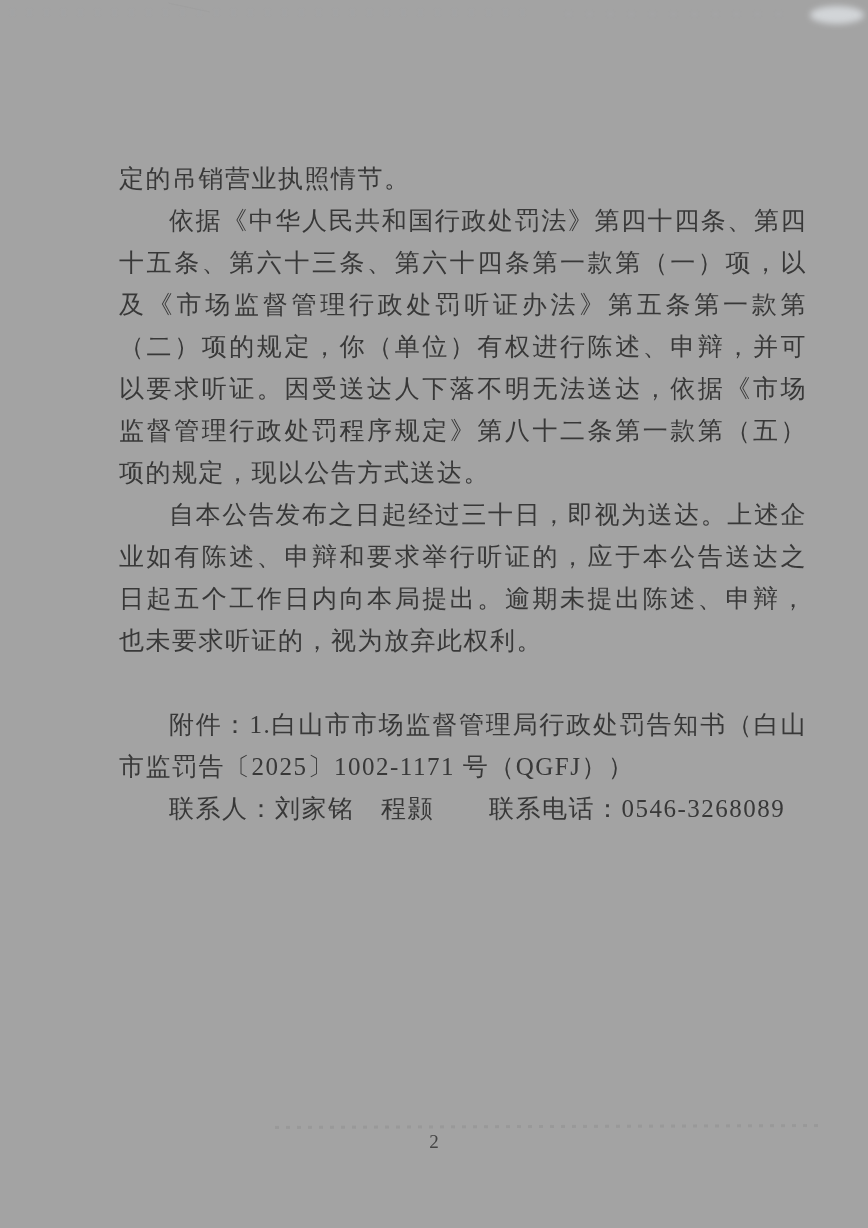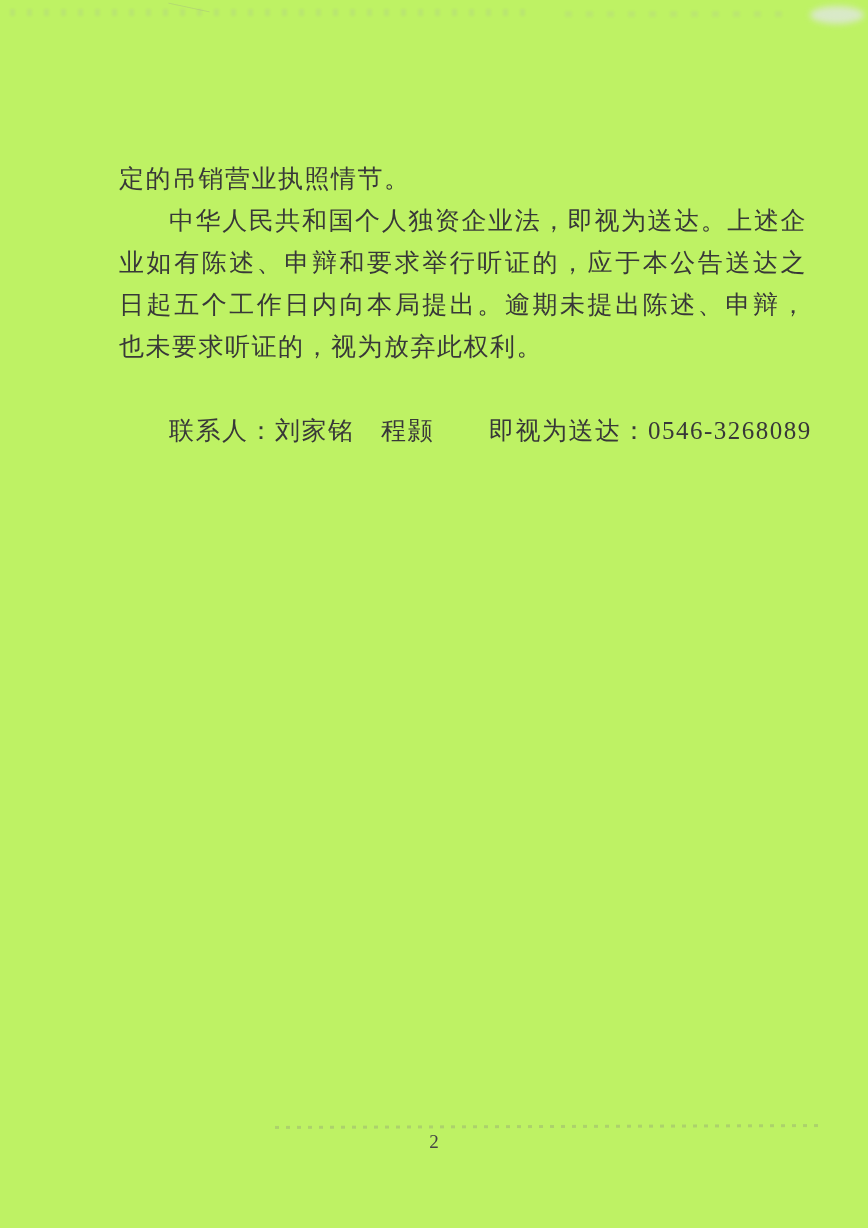--- a/index.html
+++ b/index.html
@@ -4,21 +4,21 @@
 <style>
   html, body {
     margin: 0;
     padding: 0;
     background: #ffffff;
   }
   .page {
     position: relative;
     width: 868px;
     height: 1228px;
-    background: #bef264;
+    background: #a3a3a3;
     overflow: hidden;
     font-family: "Liberation Serif", "DejaVu Serif", serif;
     color: #383838;
   }
   .content {
     position: absolute;
     left: 119px;
     top: 158px;
     width: 688px;
     font-size: 25px;
@@ -119,26 +119,28 @@
   <div class="artifact artifact-speckle-top"></div>
   <div class="artifact artifact-speckle-top2"></div>
   <div class="artifact artifact-diag-tl"></div>
   <div class="artifact artifact-scratch-bottom"></div>
 
   <div class="content">
 
     <p>定的吊销营业执照情节。</p>
 
 
+    <p class="indent">依据《中华人民共和国行政处罚法》第四十四条、第四十五条、第六十三条、第六十四条第一款第（一）项，以及《市场监督管理行政处罚听证办法》第五条第一款第（二）项的规定，你（单位）有权进行陈述、申辩，并可以要求听证。因受送达人下落不明无法送达，依据《市场监督管理行政处罚程序规定》第八十二条第一款第（五）项的规定，现以公告方式送达。</p>
 
-    <p class="indent">中华人民共和国个人独资企业法，即视为送达。上述企业如有陈述、申辩和要求举行听证的，应于本公告送达之日起五个工作日内向本局提出。逾期未提出陈述、申辩，也未要求听证的，视为放弃此权利。</p>
+    <p class="indent">自本公告发布之日起经过三十日，即视为送达。上述企业如有陈述、申辩和要求举行听证的，应于本公告送达之日起五个工作日内向本局提出。逾期未提出陈述、申辩，也未要求听证的，视为放弃此权利。</p>
 
 
     <div class="attachments-section">
+      <p class="indent"><span>附件：</span><span>1.白山市市场监督管理局行政处罚告知书（白山市监罚告〔2025〕1002-1171 号（QGFJ））</span></p>
     </div>
 
-    <p class="contact-line"><span>联系人：</span><span>刘家铭　程颢</span><span class="contact-phone-label">即视为送达：</span><span>0546-3268089</span></p>
+    <p class="contact-line"><span>联系人：</span><span>刘家铭　程颢</span><span class="contact-phone-label">联系电话：</span><span>0546-3268089</span></p>
 
   </div>
 
   <div class="page-number">2</div>
 
 </div>
 
 </body></html>

